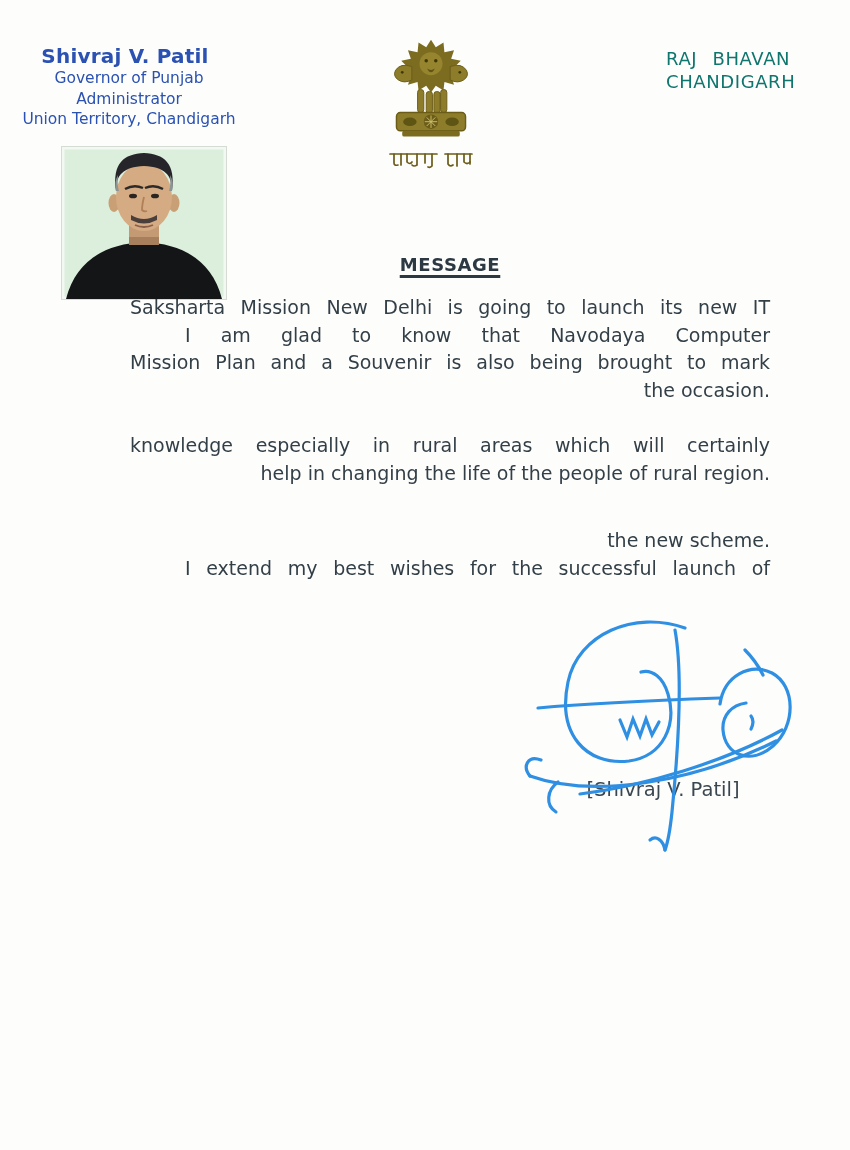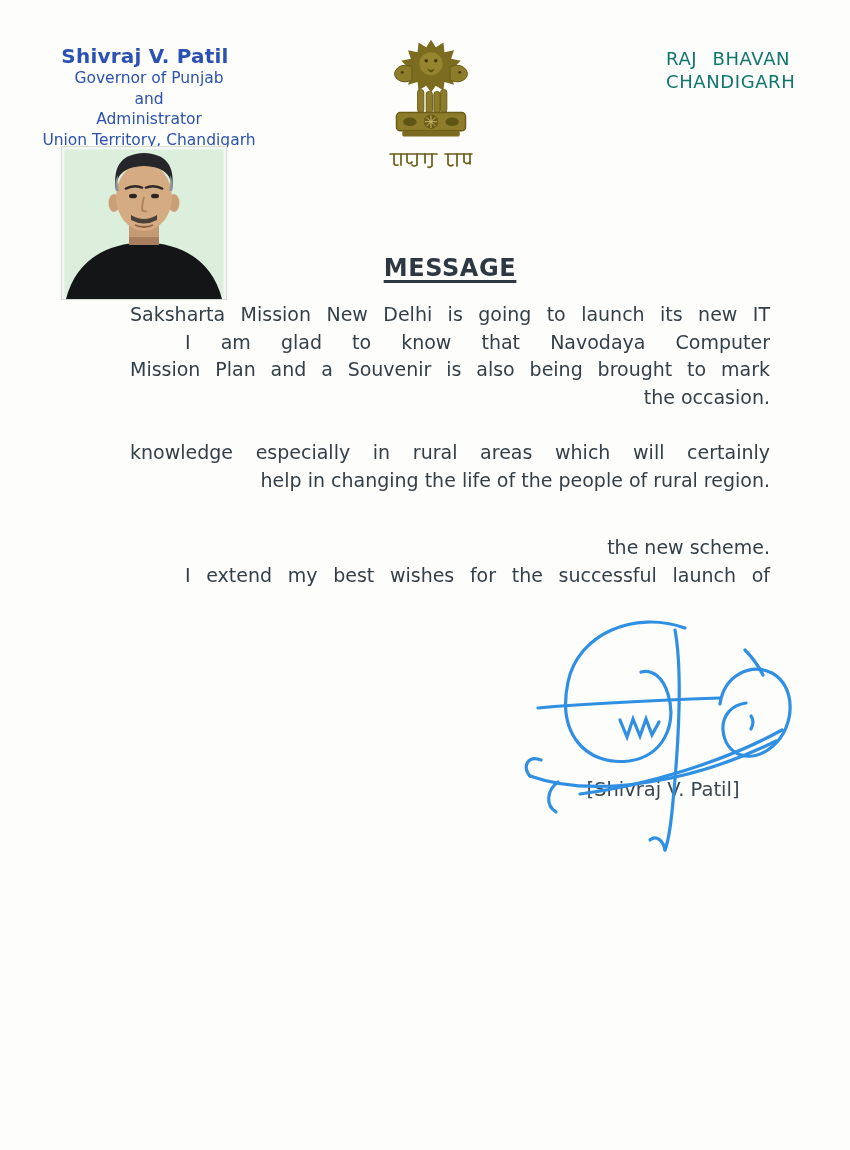--- a/index.html
+++ b/index.html
@@ -7,21 +7,21 @@
     position: relative;
     width: 850px; height: 1150px;
     margin: 0 auto;
     background: #fdfdfc;
     overflow: hidden;
     font-family: "DejaVu Sans", "Liberation Sans", sans-serif;
   }
 
   
   .sender-block {
-    position: absolute; left: 32px; top: 44px; width: 226px;
+    position: absolute; left: 12px; top: 44px; width: 226px;
     text-align: center; color: #2b52b2;
   }
   .sender-name { font-size: 20px; font-weight: bold; line-height: 24px; letter-spacing: .2px; }
   .sender-line { font-size: 15.5px; line-height: 20.5px; margin-left: 8px; }
 
   .office-block {
     position: absolute; left: 666px; top: 47px; width: 160px;
     color: #0f766e; font-size: 18px; line-height: 23px;
     letter-spacing: .6px;
   }
@@ -34,21 +34,21 @@
     position: absolute; left: 62px; top: 147px; width: 164px; height: 152px;
     outline: 1px solid #d4dcd4;
   }
 
   
   .text-column {
     position: absolute; left: 130px; top: 254px; width: 640px;
     color: #333f47;
   }
   .msg-heading {
-    text-align: center; font-size: 24px; font-weight: bold;
+    text-align: center; font-size: 18px; font-weight: bold;
     letter-spacing: .6px; color: #2c3942;
     text-decoration: underline; text-decoration-thickness: 2.5px; text-underline-offset: 4px;
     margin-bottom: 19px;
   }
   .para { margin: 0 0 0 0; }
   .para + .para.gap-sm { margin-top: 28px; }
   .para + .para.gap-lg { margin-top: 40px; }
   .bodyline { font-size: 19px; line-height: 27.5px; text-align: right; }
   .bodyline.just { text-align: justify; text-align-last: justify; }
   .bodyline.indent { padding-left: 55px; }
@@ -64,21 +64,20 @@
   }
 </style>
 </head>
 <body>
 
 <div class="page">
 
   <div class="sender-block">
     <div class="sender-name">Shivraj V. Patil</div>
     <div class="sender-line">Governor of Punjab</div>
-    <div class="sender-line">and</div>
     <div class="sender-line">Administrator</div>
     <div class="sender-line">Union Territory, Chandigarh</div>
   </div>
 
   <div class="emblem-wrap">
     <svg width="96" height="118" viewBox="0 0 100 123" xmlns="http://www.w3.org/2000/svg">
 
       <g fill="#7c6c20">
         <path d="M50 8 L55 16 L63 11 L64 21 L74 19 L71 28 L81 30 L74 37 L81 44 L71 46 L74 55 L64 52 L63 61 L55 56 L50 63 L45 56 L37 61 L36 52 L26 55 L29 46 L19 44 L26 37 L19 30 L29 28 L26 19 L36 21 L37 11 L45 16 Z"></path>
       </g>

